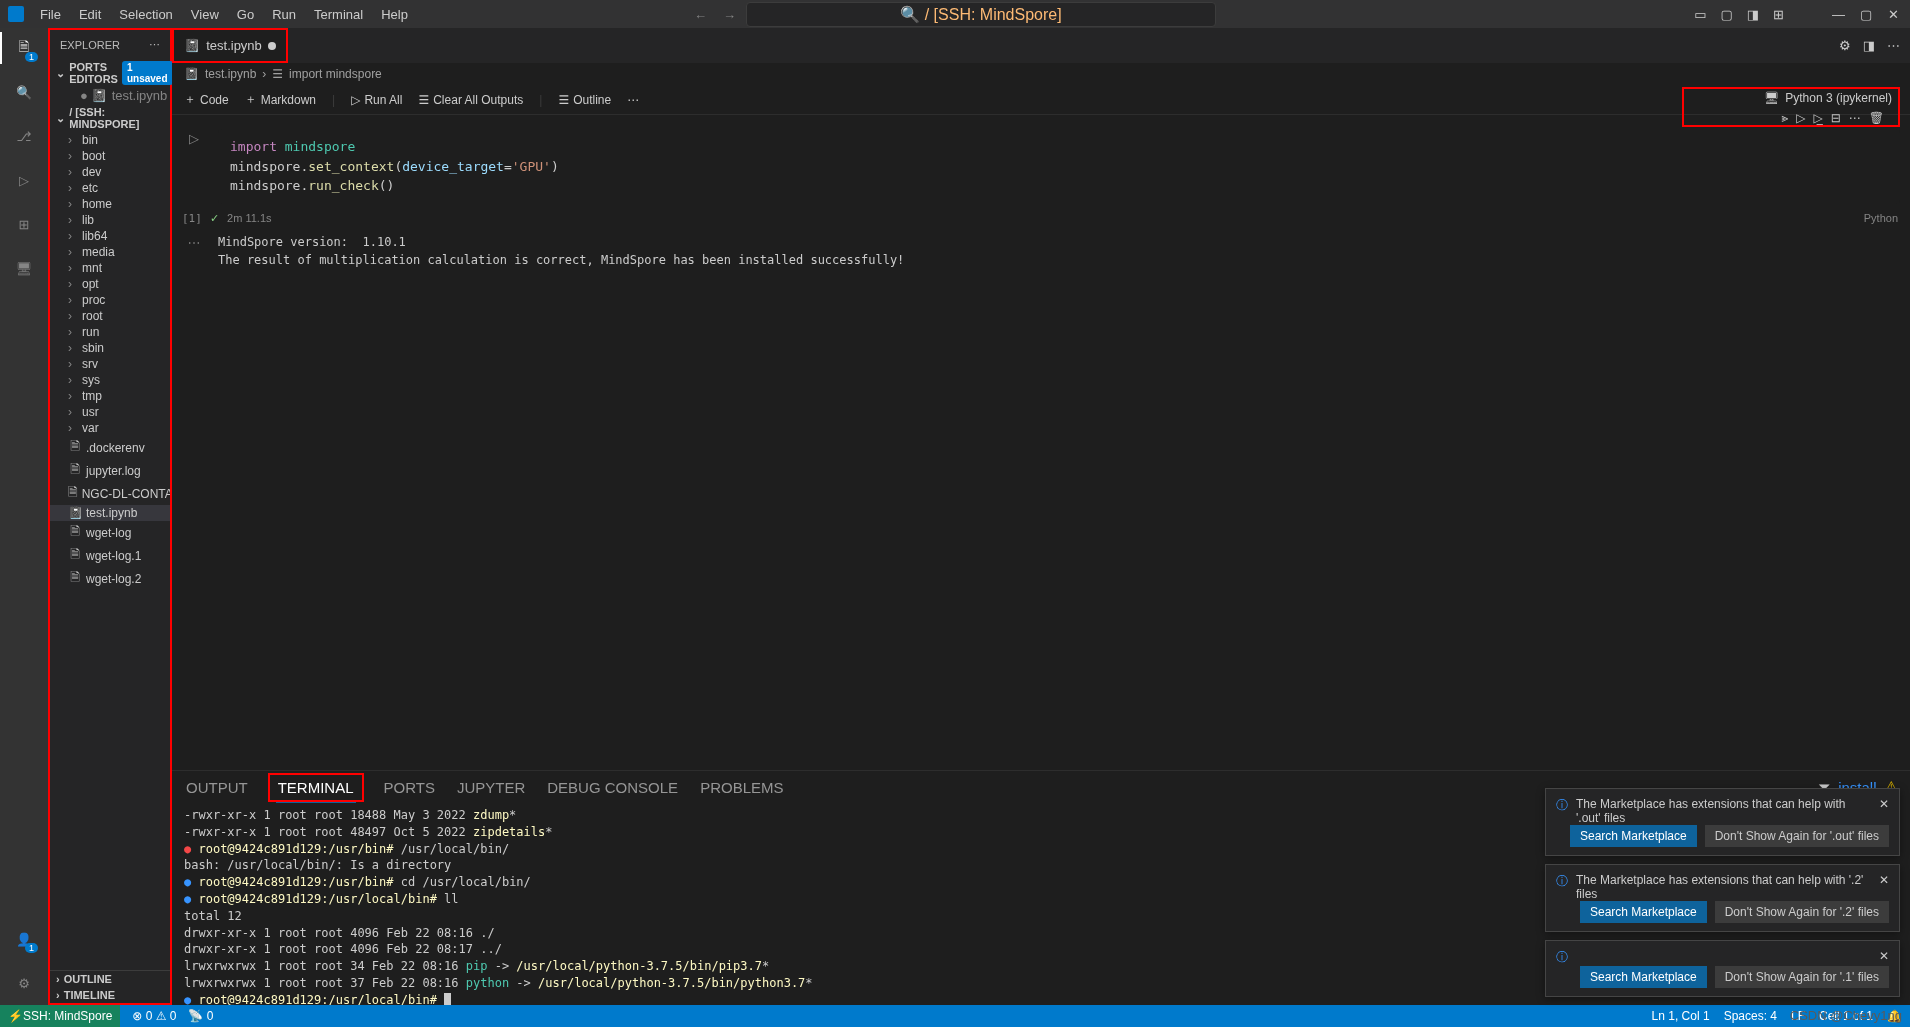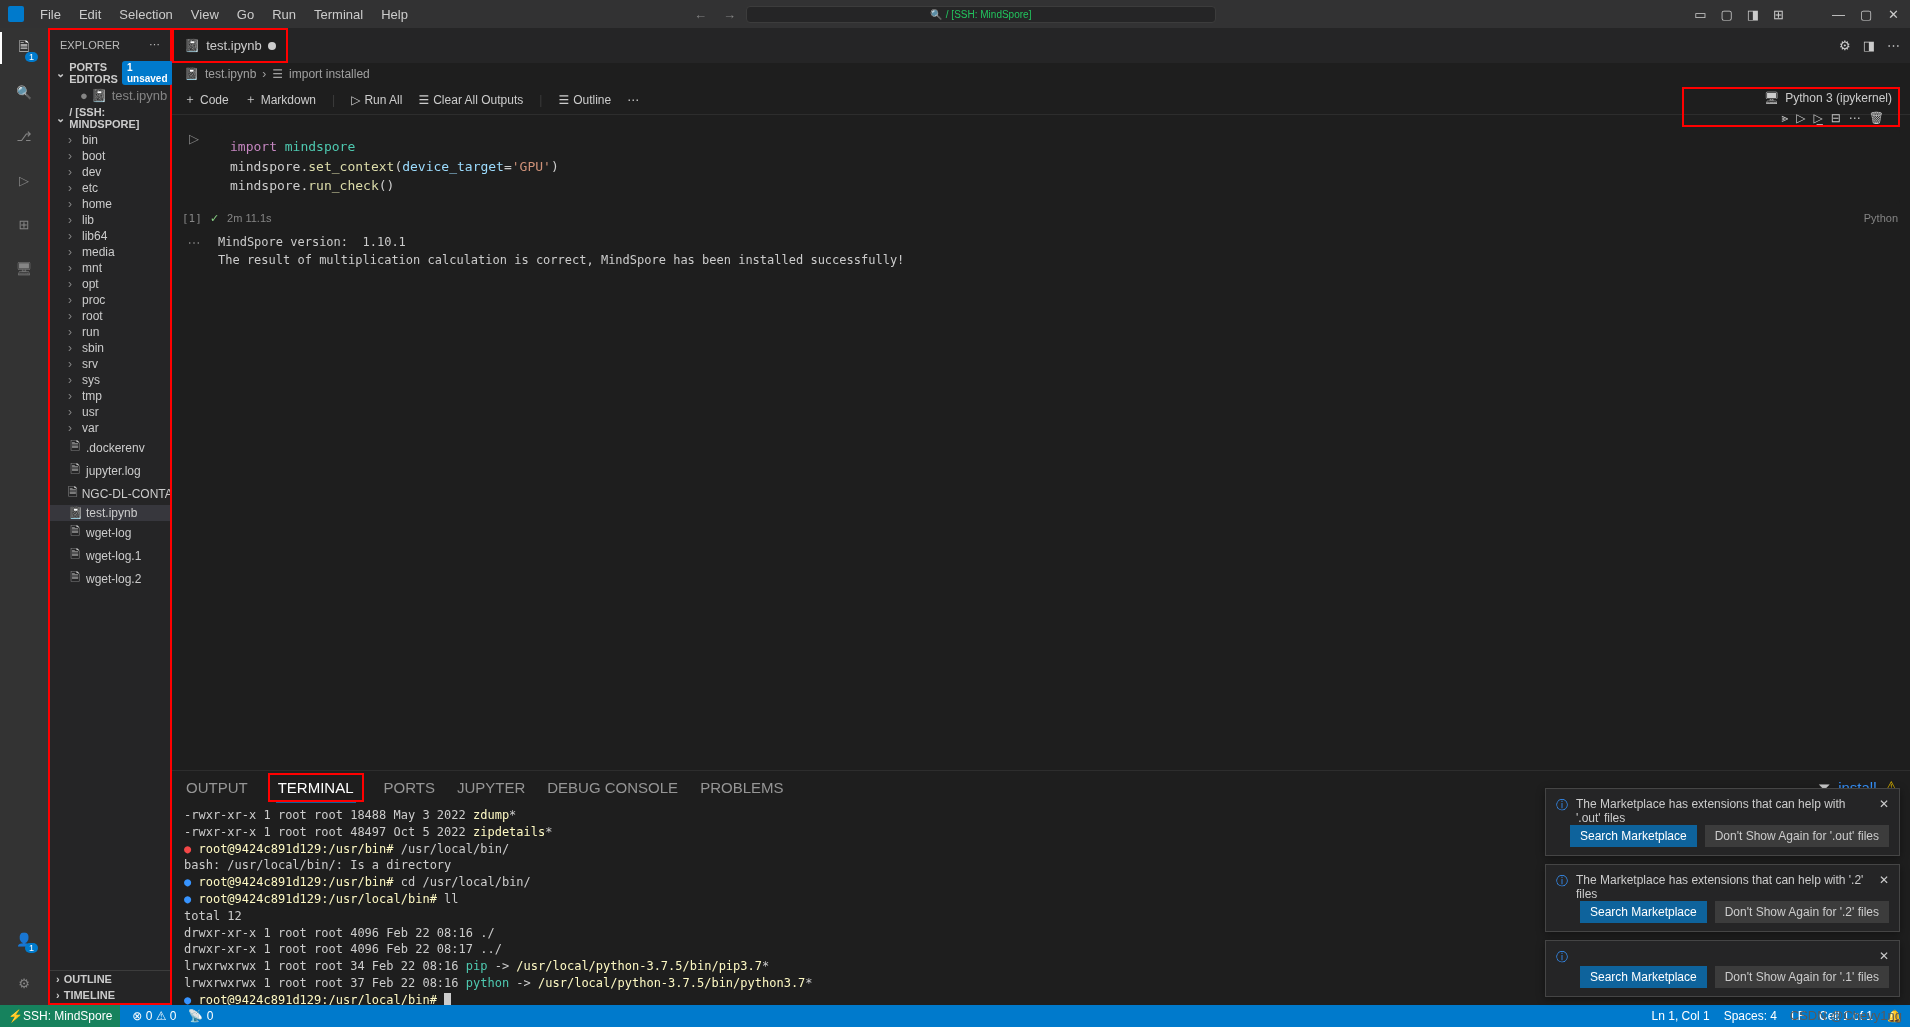--- a/index.html
+++ b/index.html
@@ -3,21 +3,21 @@
 <meta charset="utf-8">
 <style>
 * { margin: 0; padding: 0; box-sizing: border-box; }
 body { font-family: -apple-system, "Segoe UI", sans-serif; background: #1e1e1e; color: #cccccc; font-size: 13px; overflow: hidden; width: 1910px; height: 1027px; position: relative; }
 .titlebar { height: 28px; background: #323233; display: flex; align-items: center; padding: 0 8px; }
 .vscode-icon { width: 16px; height: 16px; background: #007acc; margin-right: 8px; border-radius: 2px; }
 .menu { display: flex; gap: 2px; }
 .menu-item { padding: 4px 8px; cursor: pointer; color: #cccccc; text-align: center; }
 .title-center { position: absolute; left: 50%; transform: translateX(-50%); display: flex; align-items: center; gap: 10px; }
 .nav-arrows { display: flex; gap: 16px; color: #858585; }
-.search-box { background: #252526; border: 1px solid #3c3c3c; border-radius: 4px; padding: 2px 10px; width: 470px; text-align: center; color: #22c55e; font-size: 10px; }
+.search-box { background: #252526; border: 1px solid #3c3c3c; border-radius: 4px; padding: 2px 10px; width: 470px; text-align: center; color: #fdba74; font-size: 16px; }
 .title-right { margin-left: auto; display: flex; gap: 14px; align-items: center; }
 .win-btn { width: 14px; height: 14px; display: inline-block; cursor: pointer; }
 .main { display: flex; height: calc(100% - 28px - 22px); }
 .activitybar { width: 48px; background: #333333; display: flex; flex-direction: column; align-items: center; padding-top: 8px; gap: 20px; position: relative; }
 .activitybar .ab-icon { width: 24px; height: 24px; color: #858585; cursor: pointer; display: flex; align-items: center; justify-content: center; position: relative; }
 .activitybar .ab-icon.active { color: #ffffff; }
 .activitybar .ab-icon.active::before { content: ''; position: absolute; left: -12px; top: -4px; width: 2px; height: 32px; background: #ffffff; }
 .ab-badge { position: absolute; bottom: -2px; right: -2px; background: #007acc; color: #fff; font-size: 9px; border-radius: 8px; padding: 0 4px; }
 .ab-bottom { margin-top: auto; margin-bottom: 10px; display: flex; flex-direction: column; gap: 20px; align-items: center; }
 .sidebar { width: 124px; background: #252526; display: flex; flex-direction: column; border: 2px solid #ff0000; }
@@ -266,21 +266,21 @@
       <div class="tabs-right">
         <span>⚙</span>
         <span>◨</span>
         <span>⋯</span>
       </div>
     </div>
     <div class="breadcrumb">
       <span>📓</span>
       <span>test.ipynb</span> ›
       <span>☰</span>
-      <span>import installed</span>
+      <span>import mindspore</span>
     </div>
     <div class="toolbar">
       <span class="tb-btn">＋ <span>Code</span></span>
       <span class="tb-btn">＋ <span>Markdown</span></span>
       <span style="color:#3c3c3c">|</span>
       <span class="tb-btn">▷ <span>Run All</span></span>
       <span class="tb-btn">☰ <span>Clear All Outputs</span></span>
       <span style="color:#3c3c3c">|</span>
       <span class="tb-btn">☰ <span>Outline</span></span>
       <span class="tb-btn">⋯</span>

